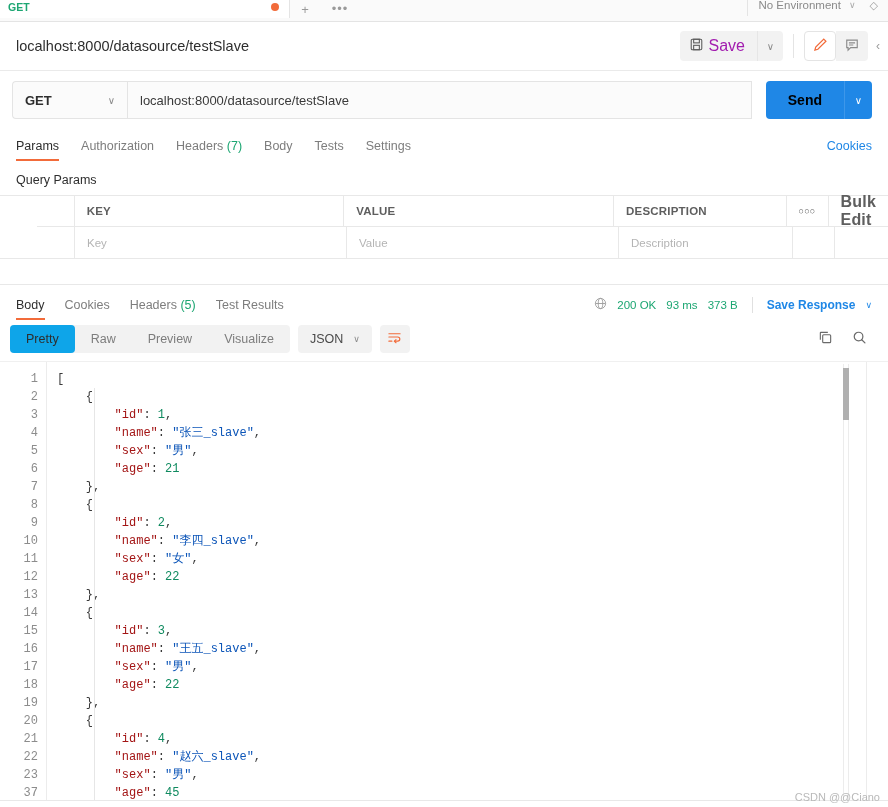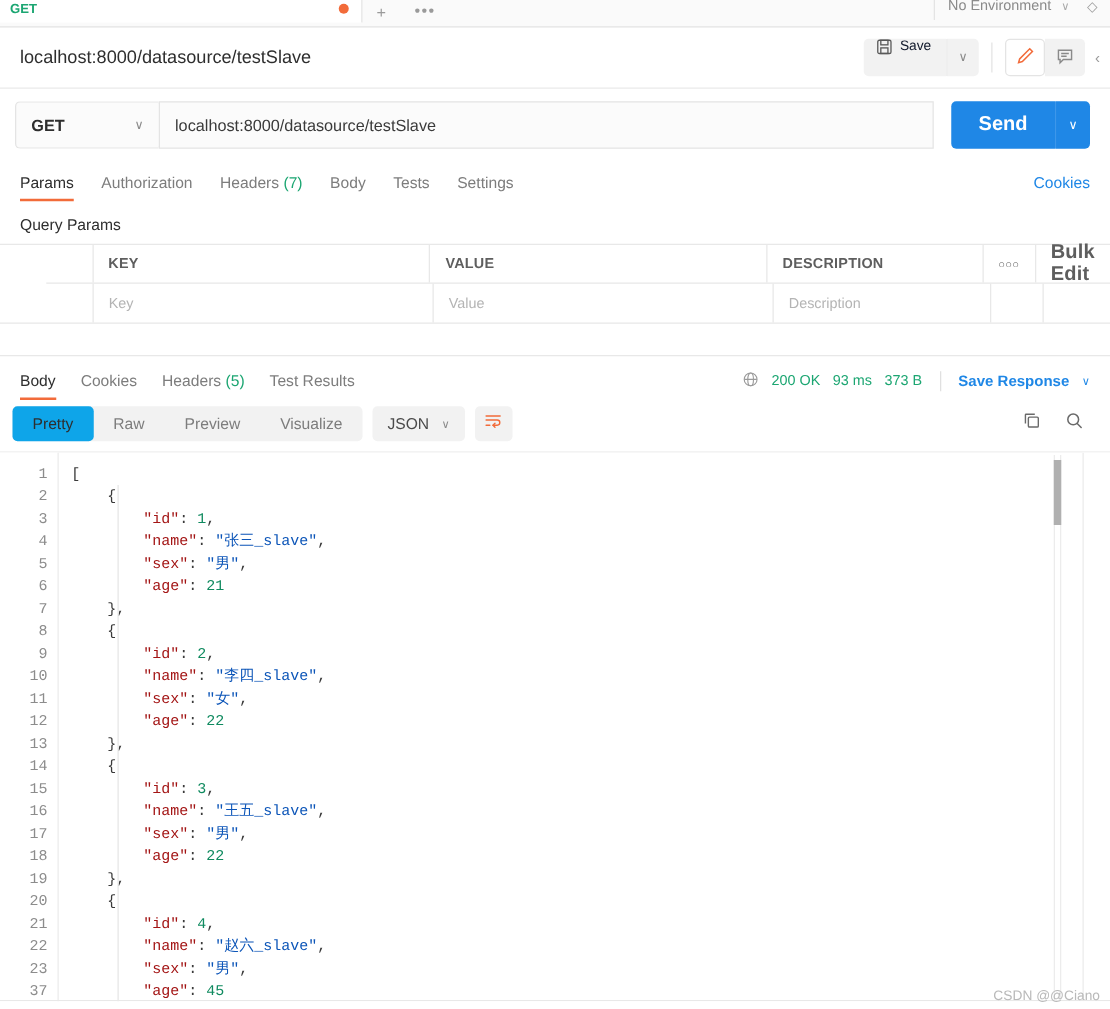--- a/index.html
+++ b/index.html
@@ -45,24 +45,24 @@
   .env-eye { color: #9a9a9a; font-size: 11px; padding-left: 6px; }
 
   
   .titlebar {
     height: 49px; display: flex; align-items: center;
     padding: 0 8px 0 16px; border-bottom: 1px solid #eaeaea; background: #fff;
   }
   .req-title { font-size: 14.5px; color: #2e2e2e; flex: 1; }
   .save-group { display: flex; align-items: center; }
   .btn-save {
-    display: flex; gap: 6px;
+    display: flex; align-items: center; gap: 6px;
     background: #f2f2f2; border: none; height: 30px;
     padding: 0 12px 0 10px; border-radius: 4px 0 0 4px;
-    font-size: 11px; color: #0f172a; cursor: pointer;
+    font-size: 16px; color: #a21caf; cursor: pointer;
     font-family: inherit;
   }
   .btn-save-caret {
     background: #f2f2f2; border: none; height: 30px; width: 26px;
     border-radius: 0 4px 4px 0; color: #8a8a8a; font-size: 10px;
     cursor: pointer; border-left: 1px solid #e6e6e6;
   }
   .vdiv { width: 1px; height: 24px; background: #e4e4e4; margin: 0 10px; }
   .icon-pill-group { display: flex; align-items: center; }
   .icon-pill {
@@ -84,22 +84,22 @@
     cursor: pointer; height: 38px;
   }
   .method-caret { color: #8a8a8a; font-size: 10px; font-weight: normal; }
   .url-input {
     flex: 1; border: 1px solid #e4e4e4; background: #fbfbfb;
     font-size: 13px; color: #3a3a3a; padding: 0 12px; height: 38px;
     font-family: inherit; outline: none;
   }
   .send-group { display: flex; margin-left: 14px; }
   .btn-send {
-    background: #1f87e6; color: #ffffff; border: none; height: 38px;
-    padding: 0 22px; font-size: 16px; font-weight: bold; cursor: pointer;
+    background: #1f87e6; color: #000000; border: none; height: 38px;
+    padding: 0 22px; font-size: 14px; font-weight: bold; cursor: pointer;
     border-radius: 4px 0 0 4px; font-family: inherit;
   }
   .btn-send-caret {
     background: #1f87e6; color: #fff; border: none; height: 38px; width: 28px;
     border-radius: 0 4px 4px 0; font-size: 10px; cursor: pointer;
     border-left: 1px solid #3d97ea;
   }
 
   
   .reqtabs {

